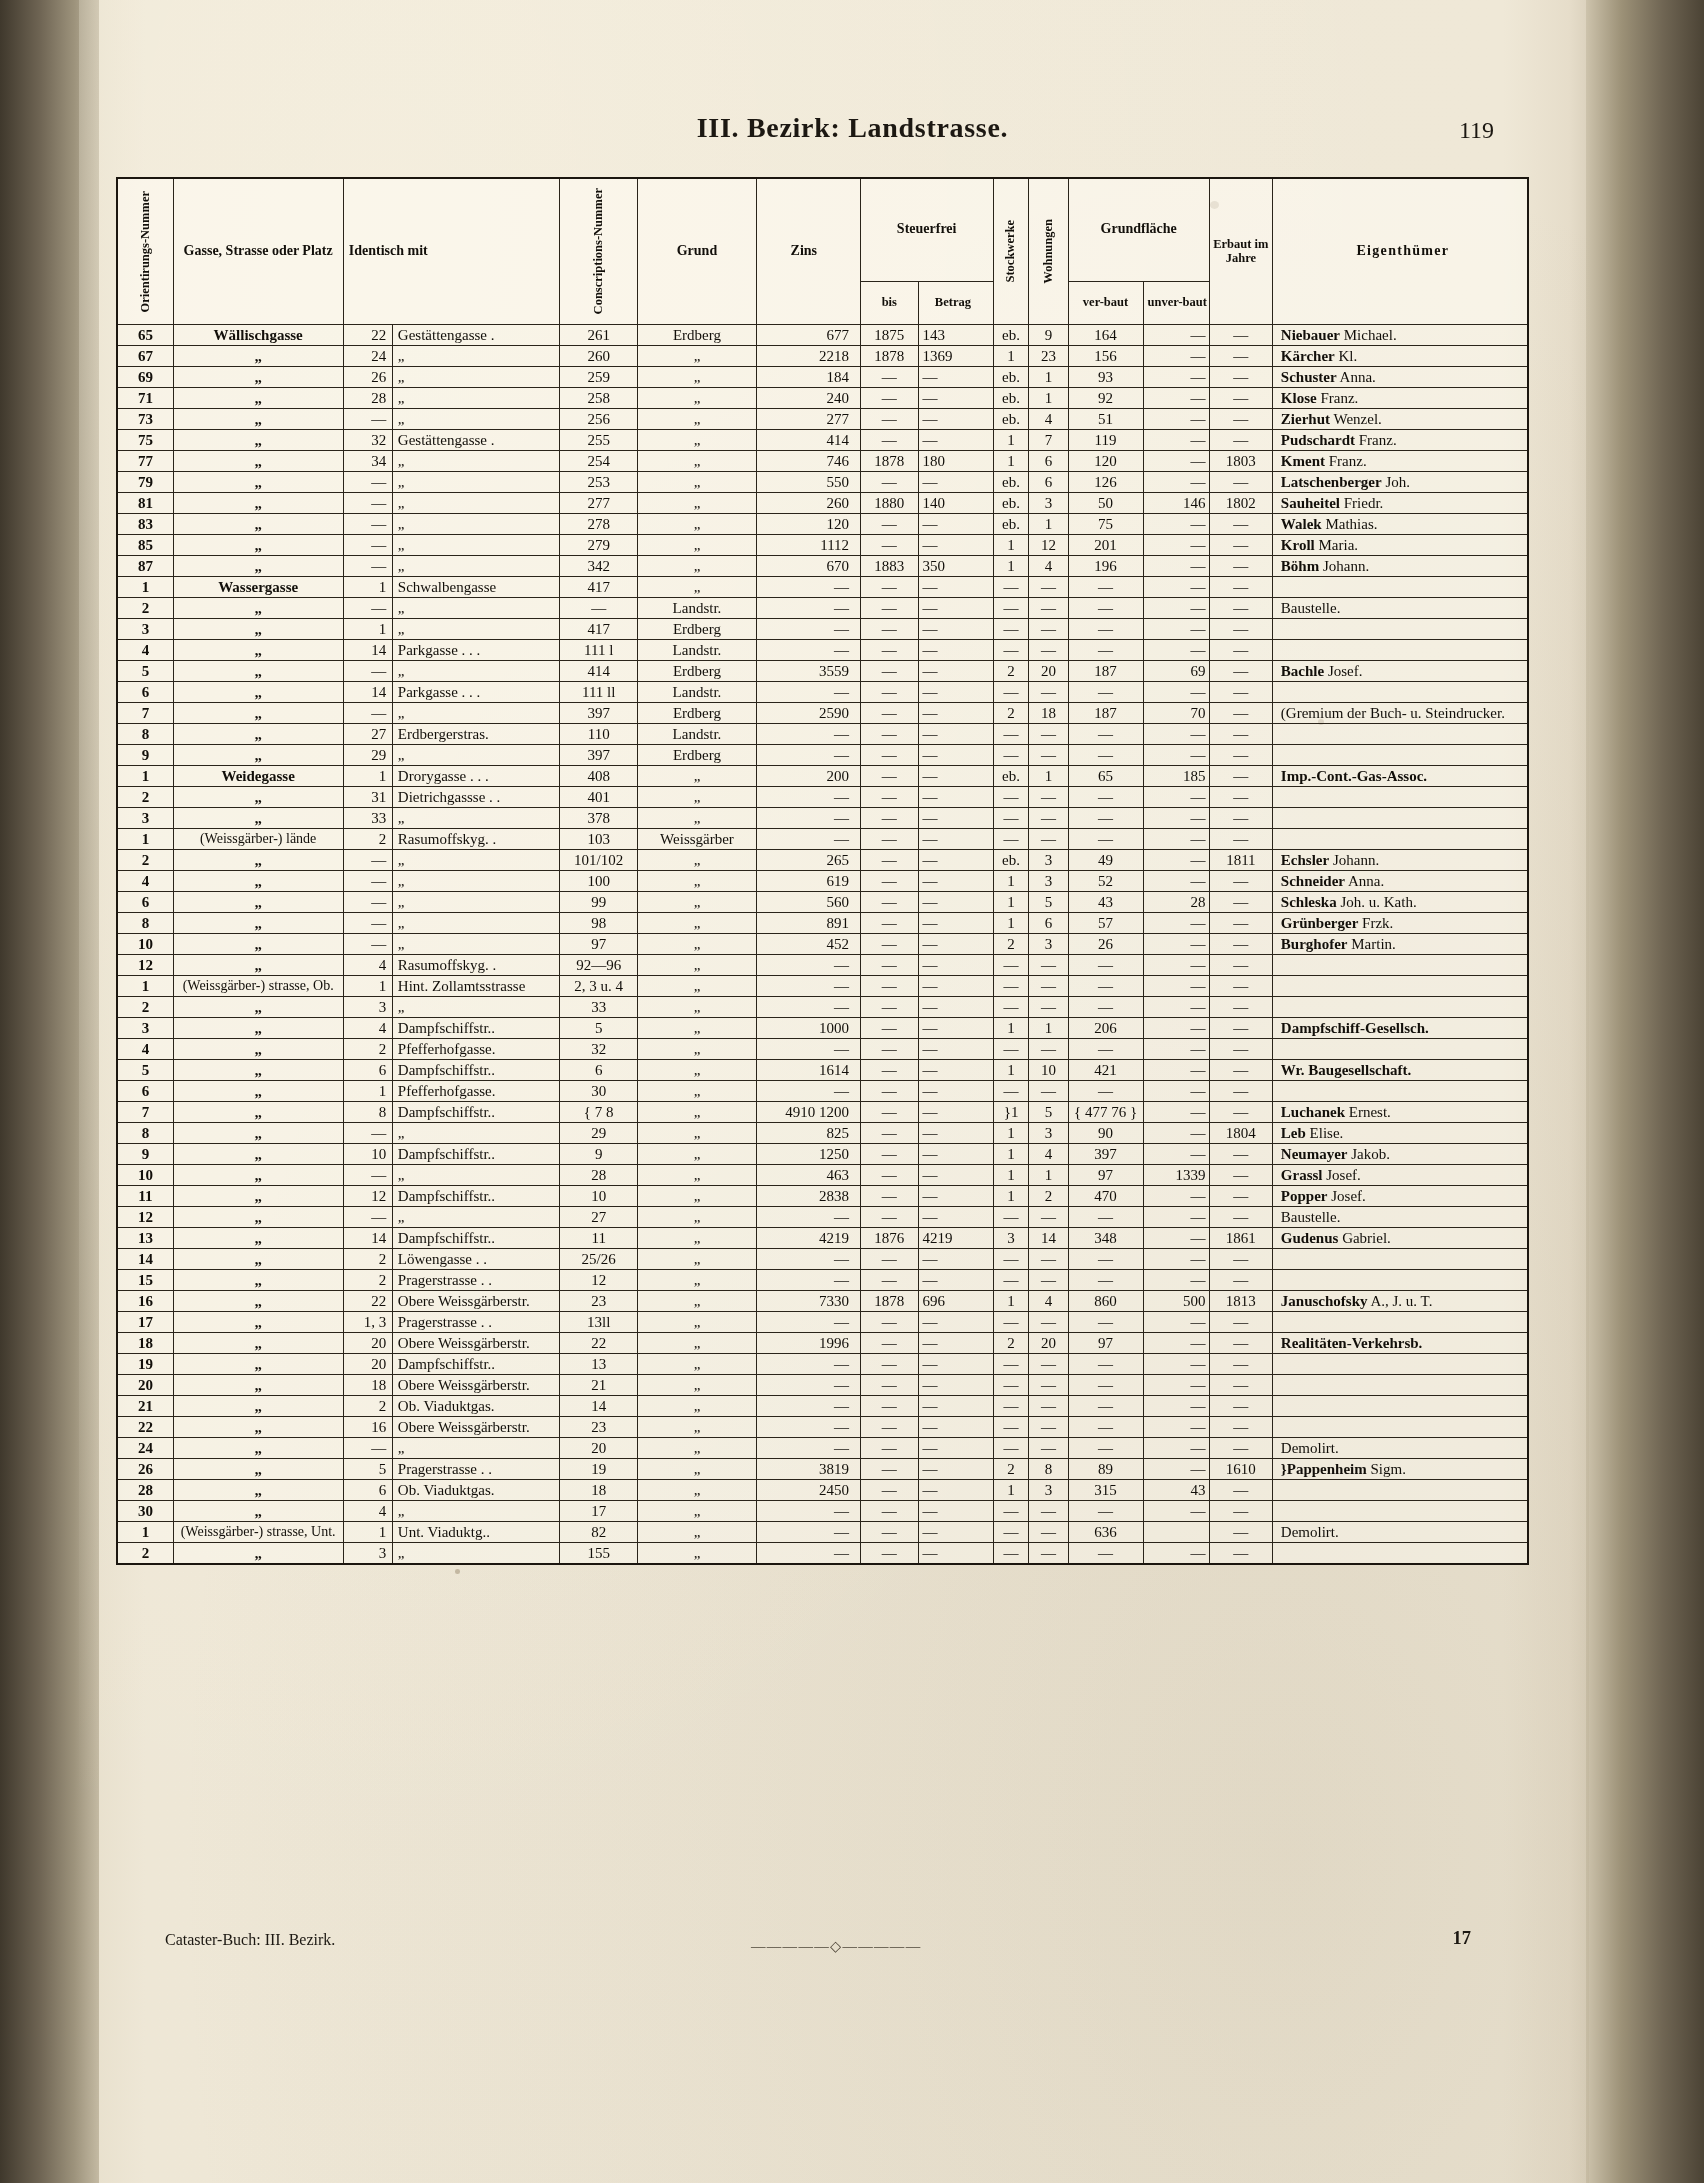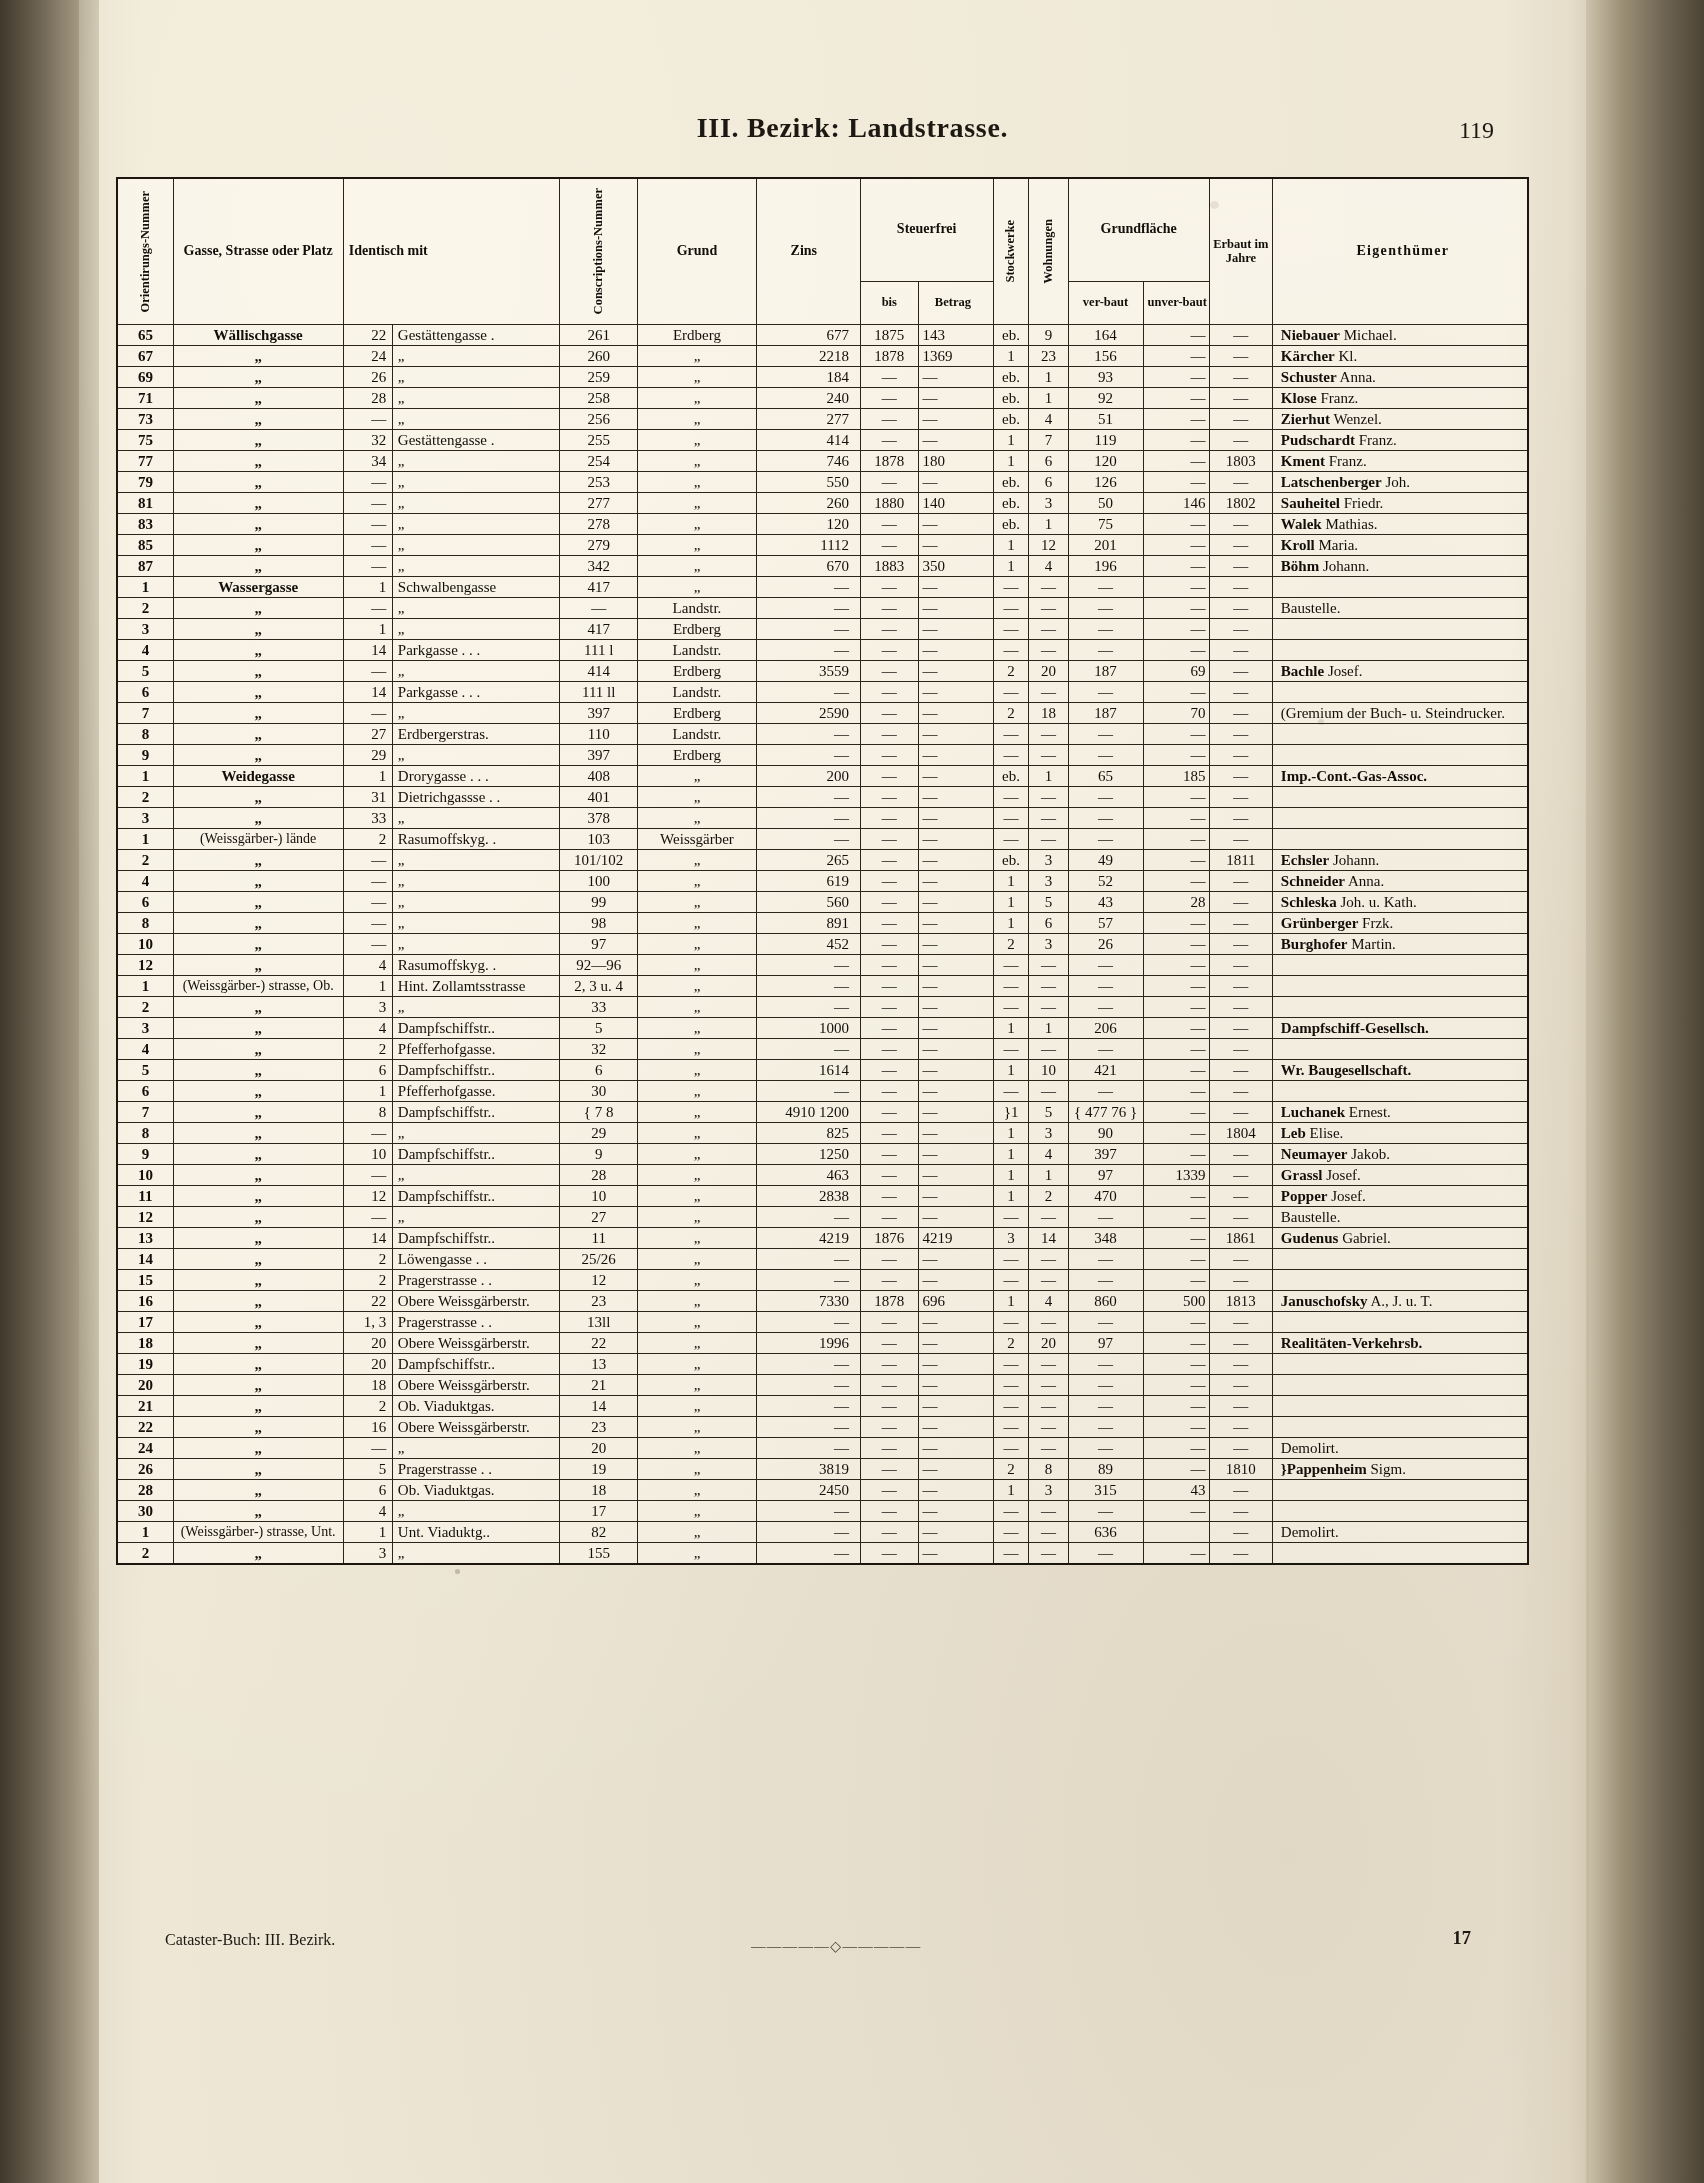--- a/index.html
+++ b/index.html
@@ -1137,21 +1137,21 @@
             <td class="c-ident">Pragerstrasse . .</td>
             <td class="c-consc">19</td>
             <td class="c-grund">„</td>
             <td class="c-zins">3819</td>
             <td class="c-sfbis">—</td>
             <td class="c-sfbet">—</td>
             <td class="c-stock">2</td>
             <td class="c-wohn">8</td>
             <td class="c-verb">89</td>
             <td class="c-unverb">—</td>
-            <td class="c-erb">1810</td>
+            <td class="c-erb">1610</td>
             <td class="c-eig"><b>}Pappenheim</b><span> Sigm.</span></td>
           </tr>
           <tr>
             <td class="c-orient" style="font-weight: bold;">28</td>
             <td class="c-gasse">„</td>
             <td class="c-hnr">6</td>
             <td class="c-ident">Ob. Viaduktgas.</td>
             <td class="c-consc">18</td>
             <td class="c-grund">„</td>
             <td class="c-zins">2450</td>

